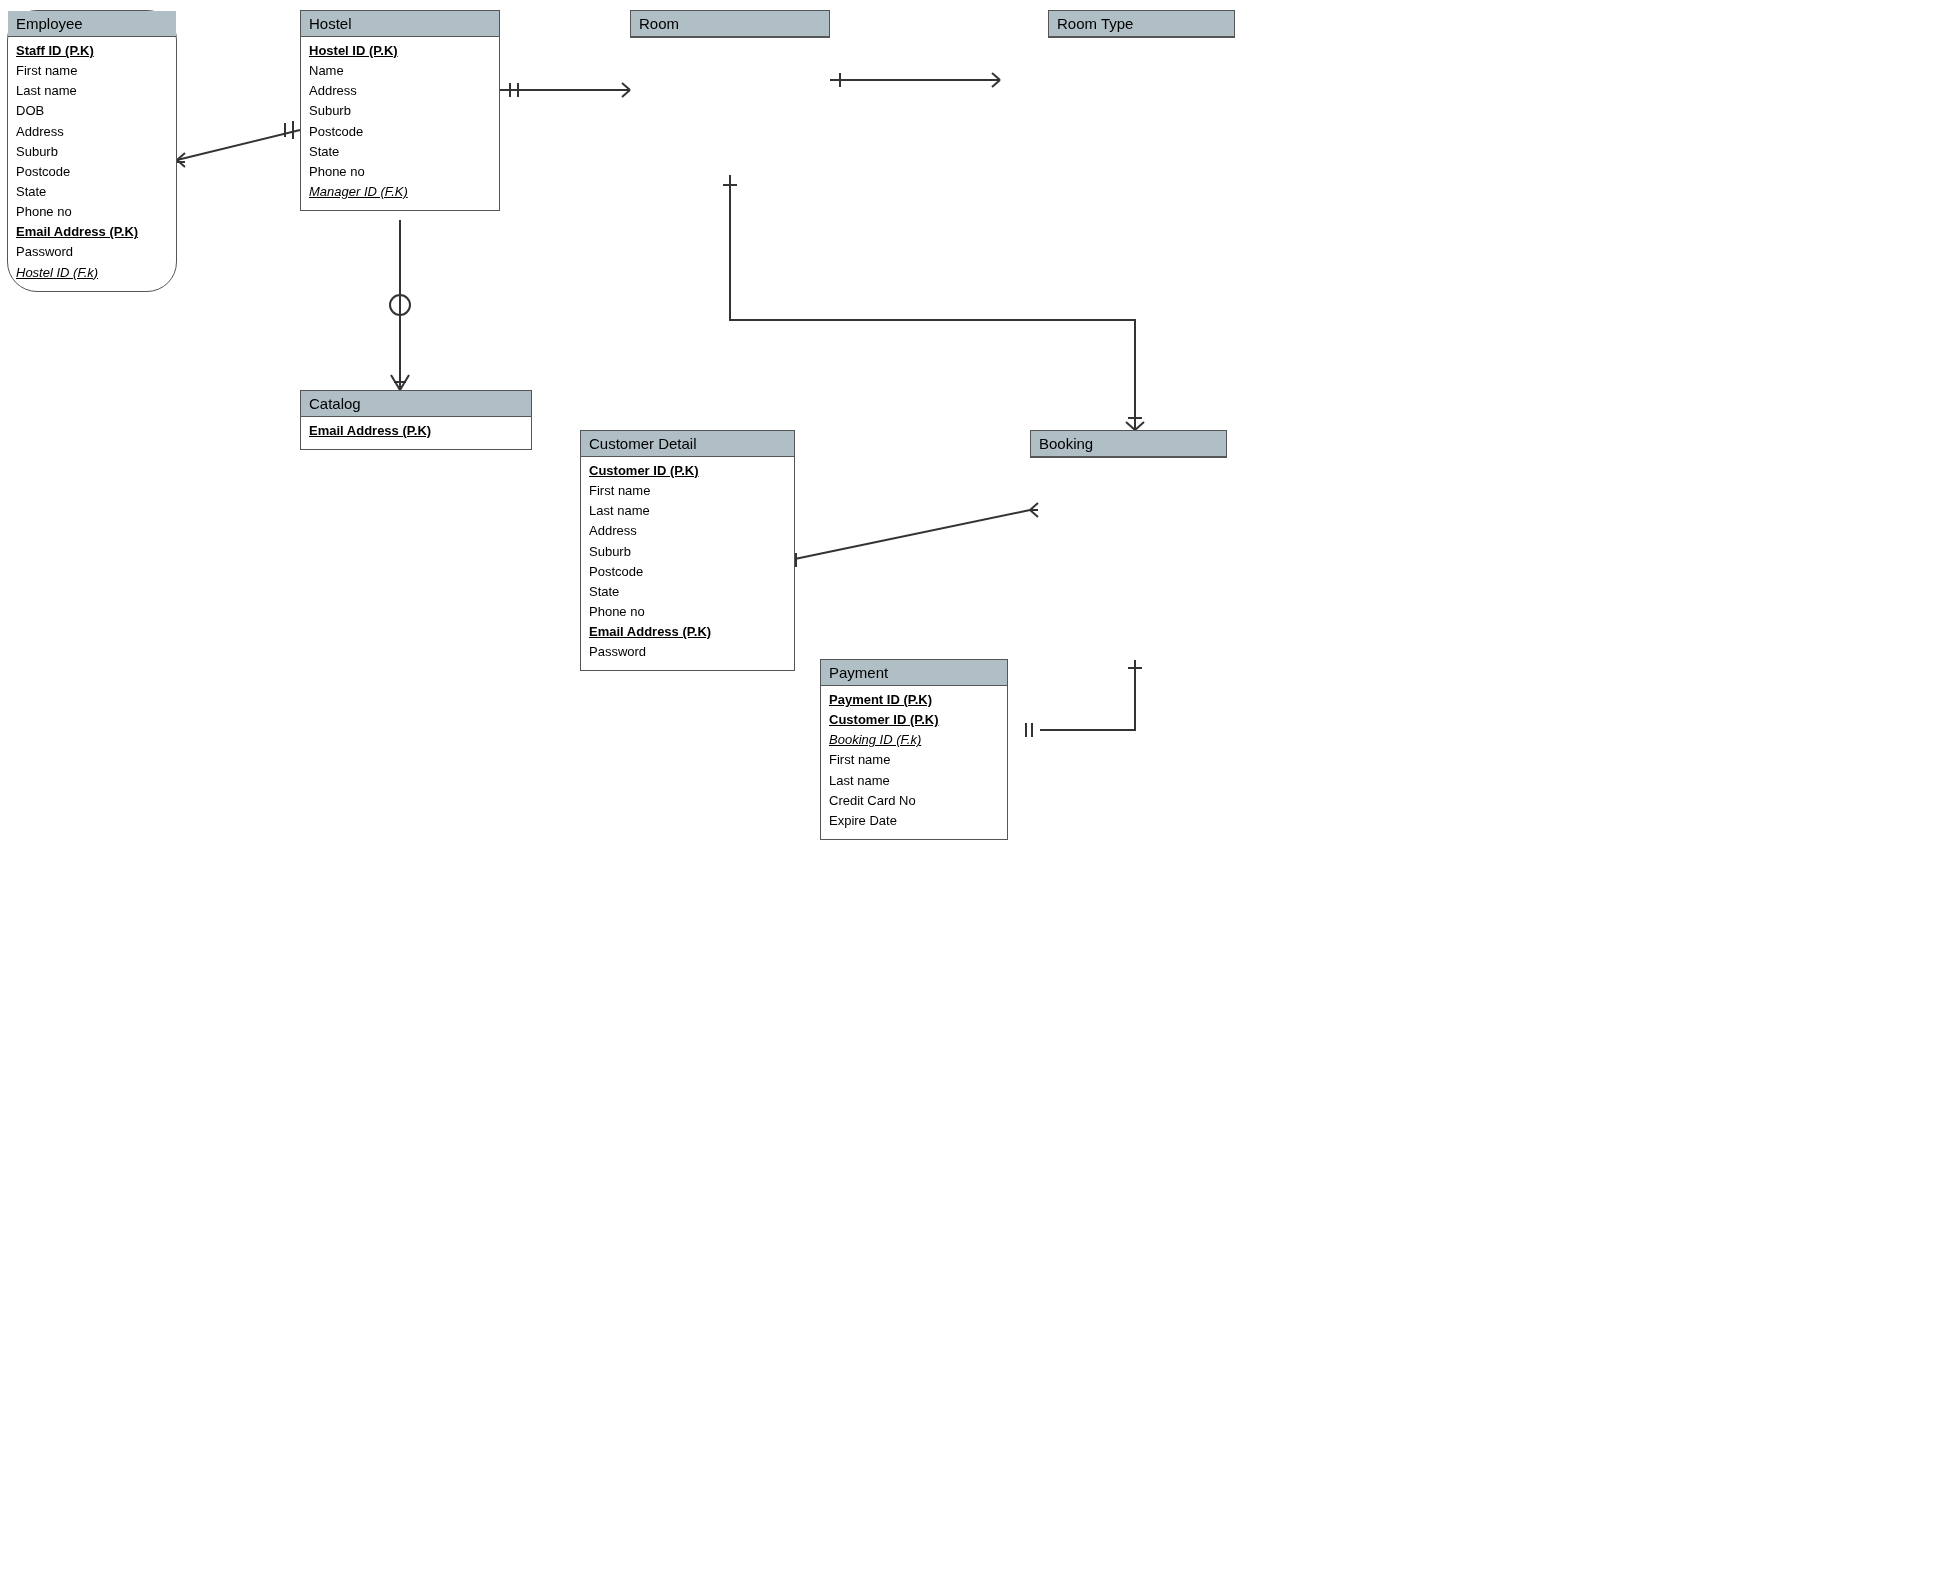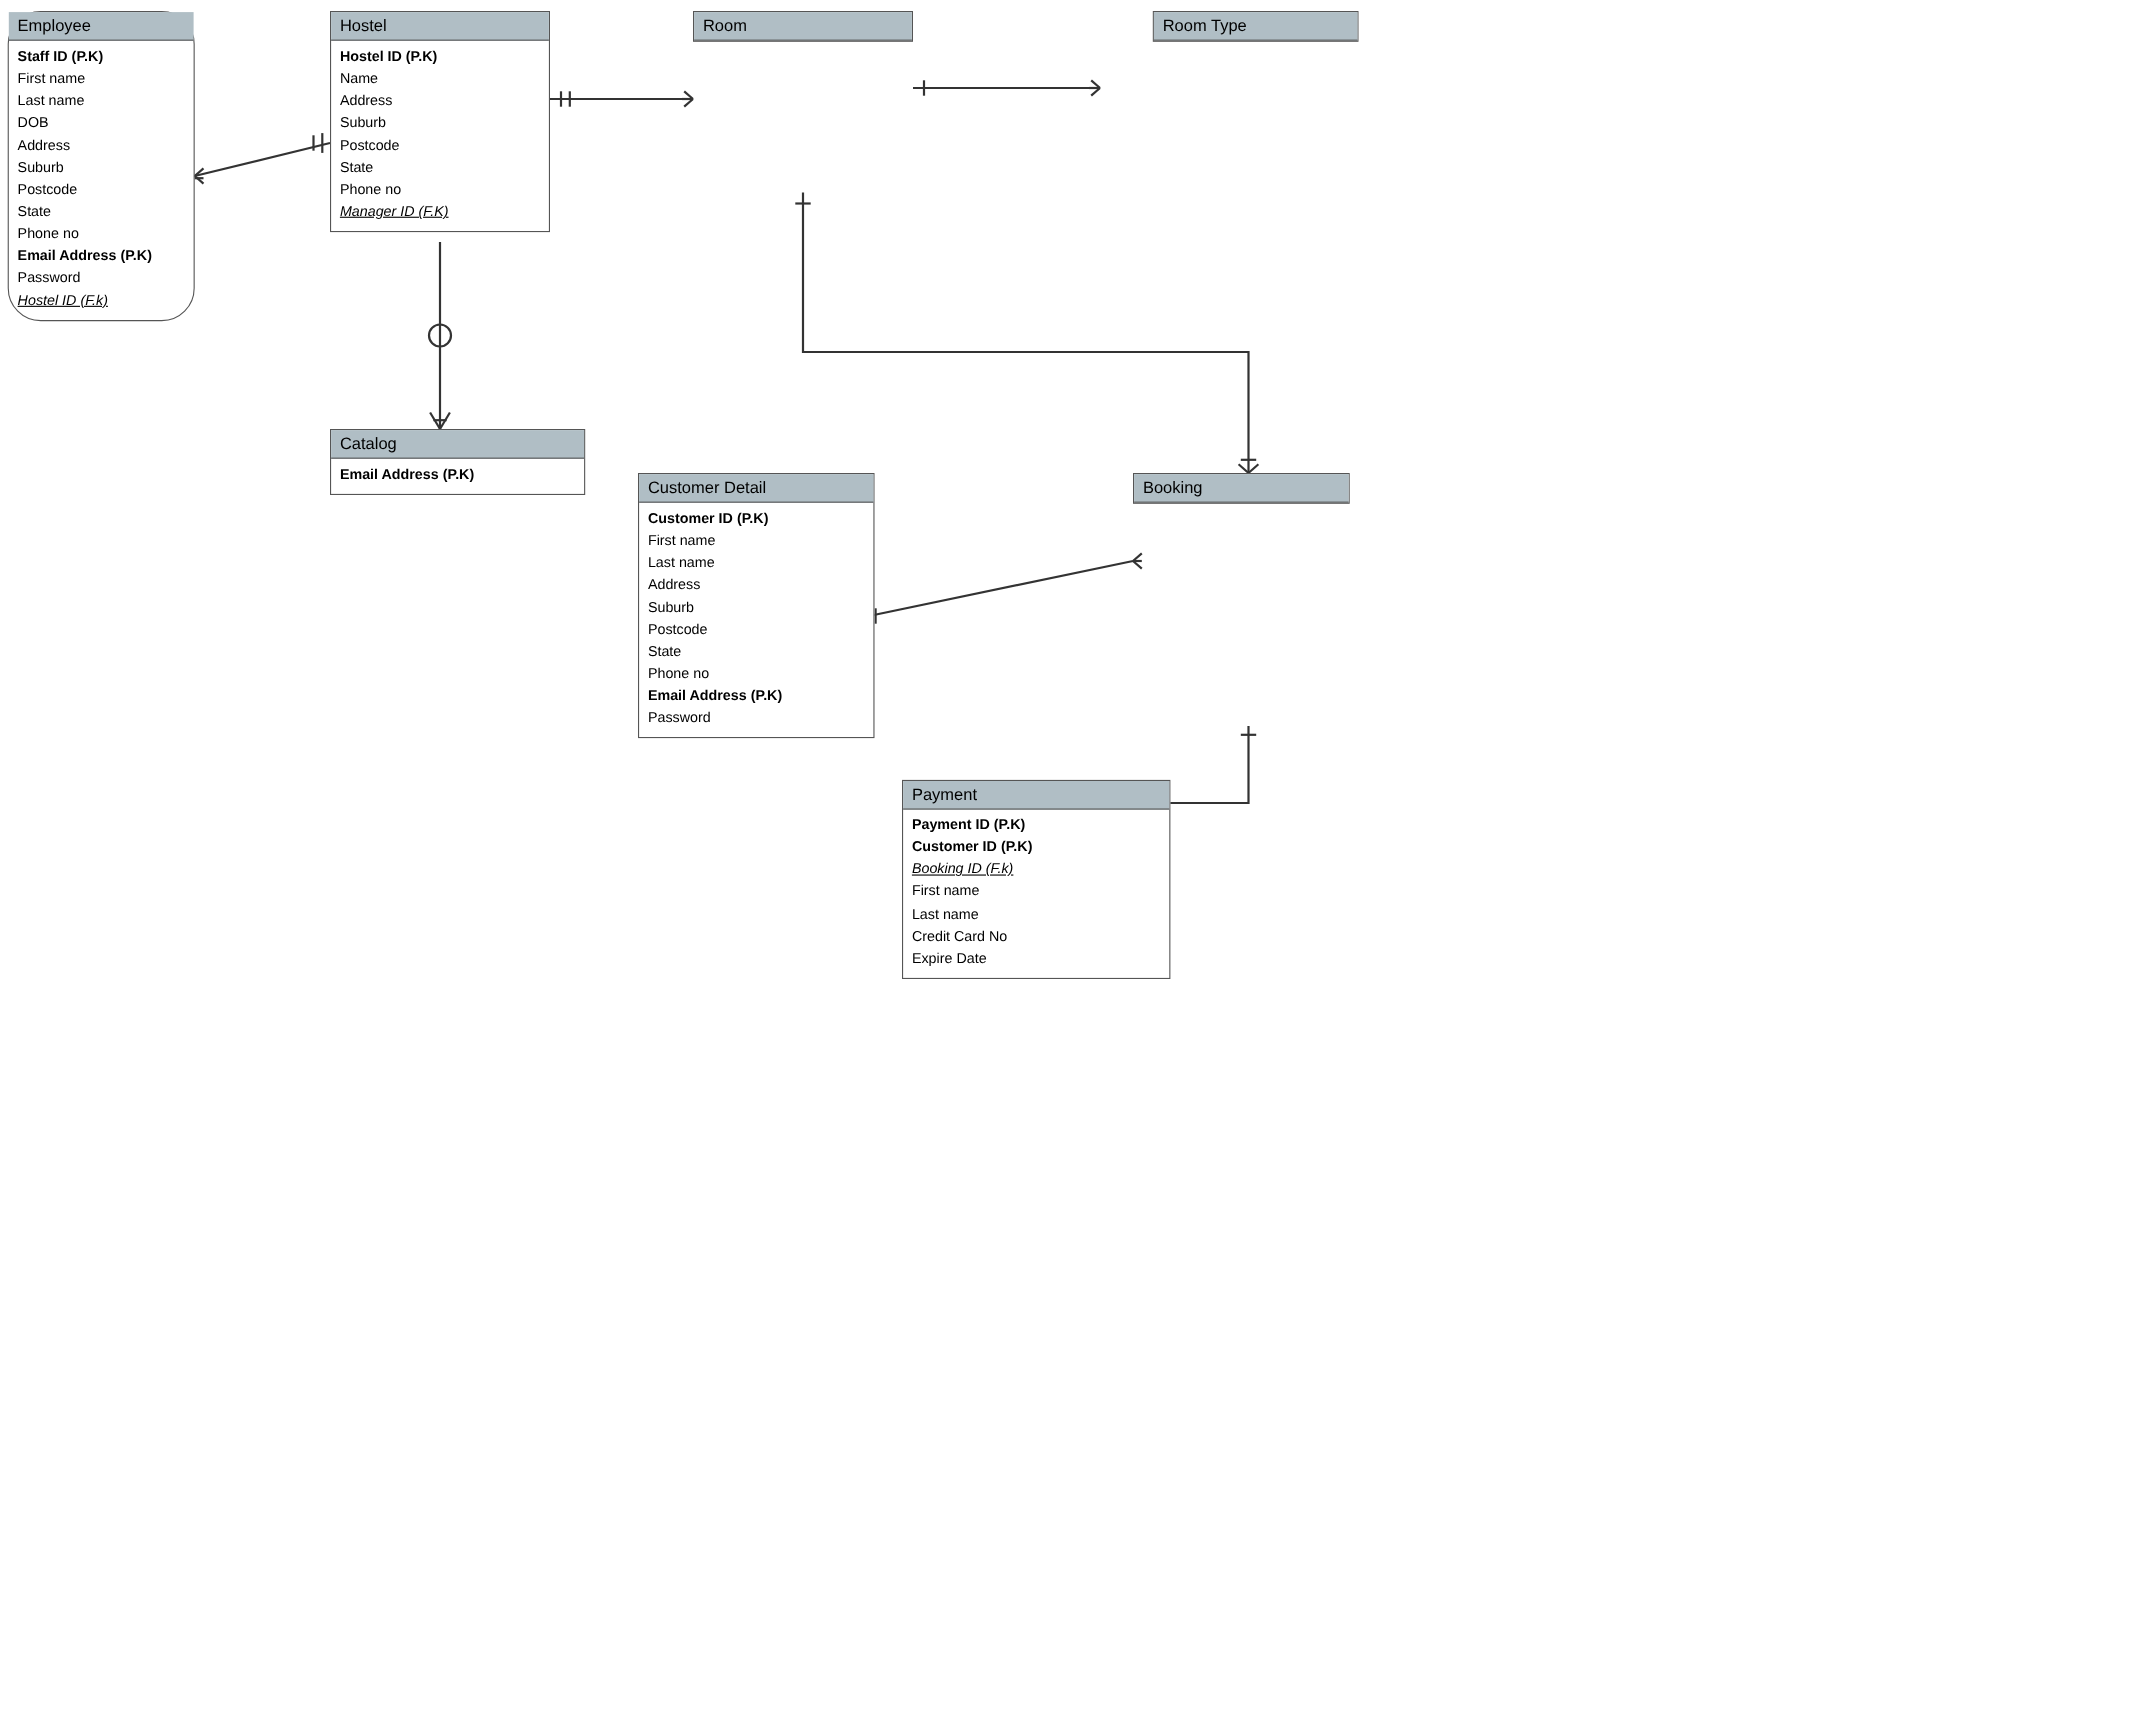--- a/index.html
+++ b/index.html
@@ -27,21 +27,21 @@
       font-size: 15px;
       font-weight: normal;
     }
 
     .entity-body {
       padding: 4px 8px 8px 8px;
       line-height: 1.55;
     }
 
     .field { white-space: nowrap; }
-    .field.pk { font-weight: bold; }
+    .field.pk { font-weight: bold; text-decoration: underline; }
     .field.fk { font-style: italic; text-decoration: underline; }
 
     svg.connectors {
       position: absolute;
       top: 0; left: 0;
       width: 1952px;
       height: 1573px;
       pointer-events: none;
     }
 
@@ -193,21 +193,21 @@
     <div class="field">Phone no</div>
     <div class="field pk">Email Address (P.K)</div>
     <div class="field">Password</div>
   </div>
 </div>
 
 <div class="entity" style="left:1030px; top:430px; width:197px;">
   <div class="entity-header">Booking</div>
 </div>
 
-<div class="entity" style="left:820px; top:709px; width:244px;">
+<div class="entity" style="left:820px; top:659px; width:188px;">
   <div class="entity-header">Payment</div>
   <div class="entity-body">
     <div class="field pk">Payment ID (P.K)</div>
     <div class="field pk">Customer ID (P.K)</div>
     <div class="field fk">Booking ID (F.k)</div>
     <div class="field">First name</div>
     <div class="field">Last name</div>
     <div class="field">Credit Card No</div>
     <div class="field">Expire Date</div>
   </div>

